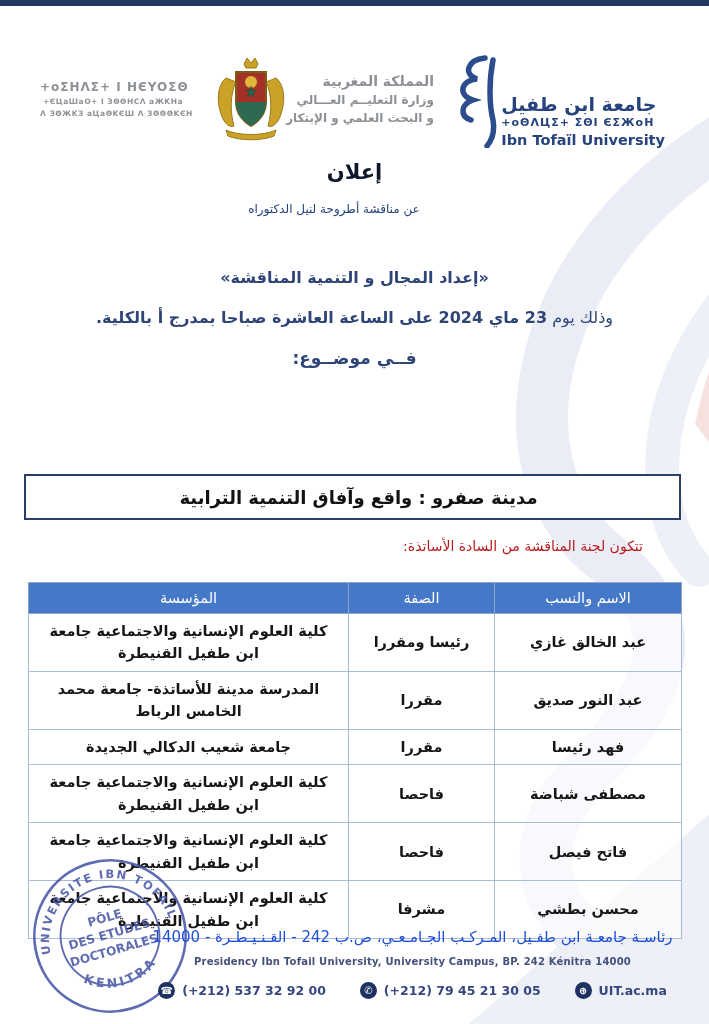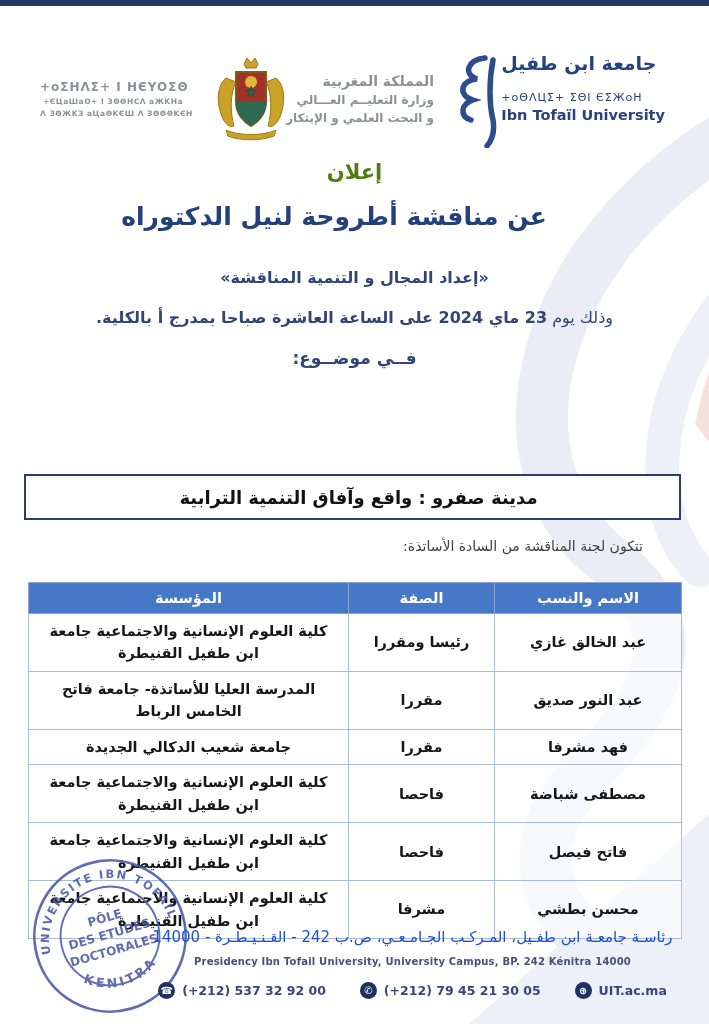--- a/index.html
+++ b/index.html
@@ -12,48 +12,48 @@
   
   .wm{position:absolute;pointer-events:none;}
   
   .ministry{position:absolute;top:56px;left:40px;display:flex;align-items:center;gap:28px;}
   .tif-block{width:146px;text-align:center;color:#8d9196;}
   .tif-1{font-size:12px;font-weight:bold;letter-spacing:1px;white-space:nowrap;}
   .tif-2,.tif-3{font-size:7.5px;font-weight:bold;letter-spacing:.5px;margin-top:3px;white-space:nowrap;}
   .min-ar{width:118px;text-align:right;color:#8d9196;direction:rtl;}
   .min-ar .l1{font-size:14px;font-weight:bold;}
   .min-ar .l2,.min-ar .l3{font-size:12px;font-weight:bold;margin-top:4px;white-space:nowrap;}
-  .university{position:absolute;top:52px;right:44px;display:flex;align-items:flex-start;gap:0;}
+  .university{position:absolute;top:52px;right:44px;display:flex;align-items:flex-end;gap:0;}
   .uni-text{display:flex;flex-direction:column;align-items:flex-start;color:#26437d;}
   .uni-ar{font-size:19px;font-weight:bold;direction:rtl;align-self:stretch;text-align:left;}
-  .uni-tif{font-size:11px;font-weight:normal;letter-spacing:1px;margin-top:17px;white-space:nowrap;}
+  .uni-tif{font-size:11px;font-weight:bold;letter-spacing:1px;margin-top:1px;white-space:nowrap;}
   .uni-en{font-size:14.5px;font-weight:bold;margin-top:3px;}
   
   .title{position:absolute;top:160px;left:0;width:709px;text-align:center;
-    color:#4d7c0f;font-size:21px;font-weight:bold;direction:rtl;}
+    color:#0f172a;font-size:21px;font-weight:bold;direction:rtl;}
   .subtitle{position:absolute;top:202px;left:0;width:668px;text-align:center;
-    color:#23407b;font-size:25px;font-weight:bold;direction:rtl;}
+    color:#23407b;font-size:12px;font-weight:normal;direction:rtl;}
   
   .body-lines{position:absolute;top:258px;left:30px;width:649px;direction:rtl;
     color:#2f4578;font-size:16px;text-align:center;}
   .body-lines .bl{min-height:40px;line-height:40px;}
   .b{font-weight:bold;}
   .prog{font-weight:bold;}
   .line5{font-weight:bold;font-size:17px;}
   
   .subject-box{position:absolute;top:474px;left:24px;width:657px;height:46px;
     border:2.5px solid #2c3f6b;box-sizing:border-box;background:#fff;
     display:flex;align-items:center;justify-content:center;
     font-size:18px;font-weight:bold;color:#121212;direction:rtl;padding-left:12px;}
   
   .committee-intro{position:absolute;top:538px;right:66px;direction:rtl;
-    color:#404040;font-size:14px;}
+    color:#b91c1c;font-size:14px;}
   table.jury{position:absolute;top:582px;left:28px;width:653px;border-collapse:collapse;
     direction:rtl;table-layout:fixed;}
-  table.jury th{background:#4678c8;color:#fff;font-size:14.5px;font-weight:bold;
+  table.jury th{background:#4678c8;color:#fff;font-size:14.5px;font-weight:normal;
     padding:7px 4px;border:1px solid #8ea6cf;}
   table.jury td{font-size:14.5px;font-weight:bold;color:#161616;text-align:center;
     padding:6px 8px;border:1px solid #aabcdc;line-height:1.55;background:rgba(255,255,255,.65);}
   col.c-name{width:187px;} col.c-role{width:146px;} col.c-inst{width:320px;}
   
   .stamp{position:absolute;left:24px;top:852px;width:172px;height:168px;}
   
   .footer{position:absolute;top:928px;left:140px;width:545px;text-align:center;}
   .addr-ar{direction:rtl;color:#1d4ed8;font-size:15px;}
   .addr-en{color:#45507c;font-size:10px;font-weight:bold;margin-top:10px;letter-spacing:.2px;}
@@ -149,24 +149,24 @@
     </thead>
     <tbody>
       <tr>
         <td>عبد الخالق غازي</td>
         <td>رئيسا ومقررا</td>
         <td>كلية العلوم الإنسانية والاجتماعية جامعة ابن طفيل القنيطرة</td>
       </tr>
       <tr>
         <td>عبد النور صديق</td>
         <td>مقررا</td>
-        <td>المدرسة العليا للأساتذة- جامعة فاتح الخامس الرباط</td>
-      </tr>
-      <tr>
-        <td>فهد مشرفا</td>
+        <td>المدرسة مدينة للأساتذة- جامعة محمد الخامس الرباط</td>
+      </tr>
+      <tr>
+        <td>فهد رئيسا</td>
         <td>مقررا</td>
         <td>جامعة شعيب الدكالي الجديدة</td>
       </tr>
       <tr>
         <td>مصطفى شباضة</td>
         <td>فاحصا</td>
         <td>كلية العلوم الإنسانية والاجتماعية جامعة ابن طفيل القنيطرة</td>
       </tr>
       <tr>
         <td>فاتح فيصل</td>

